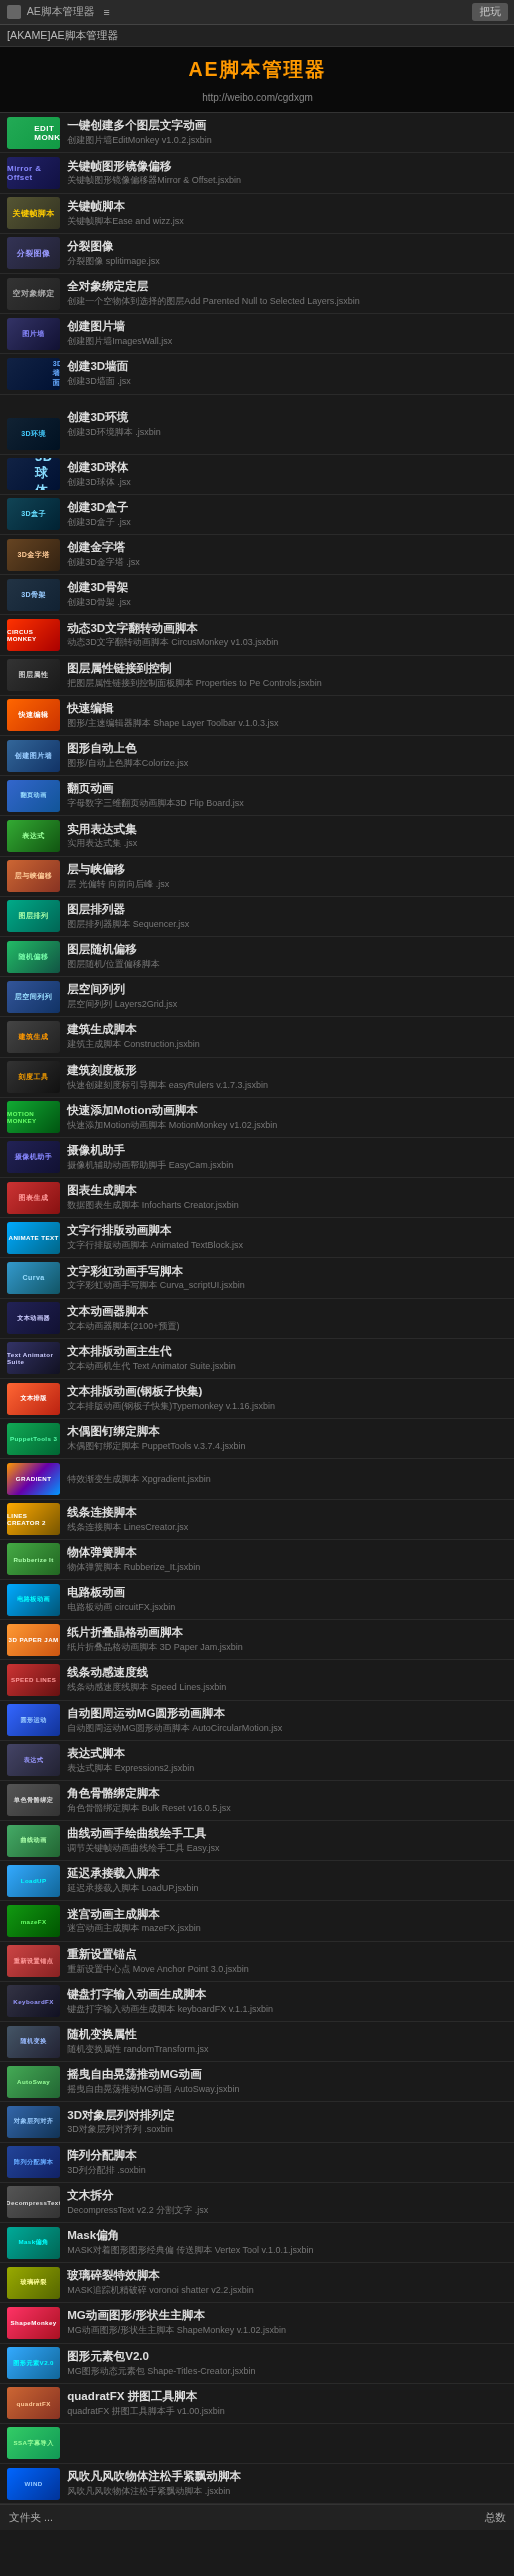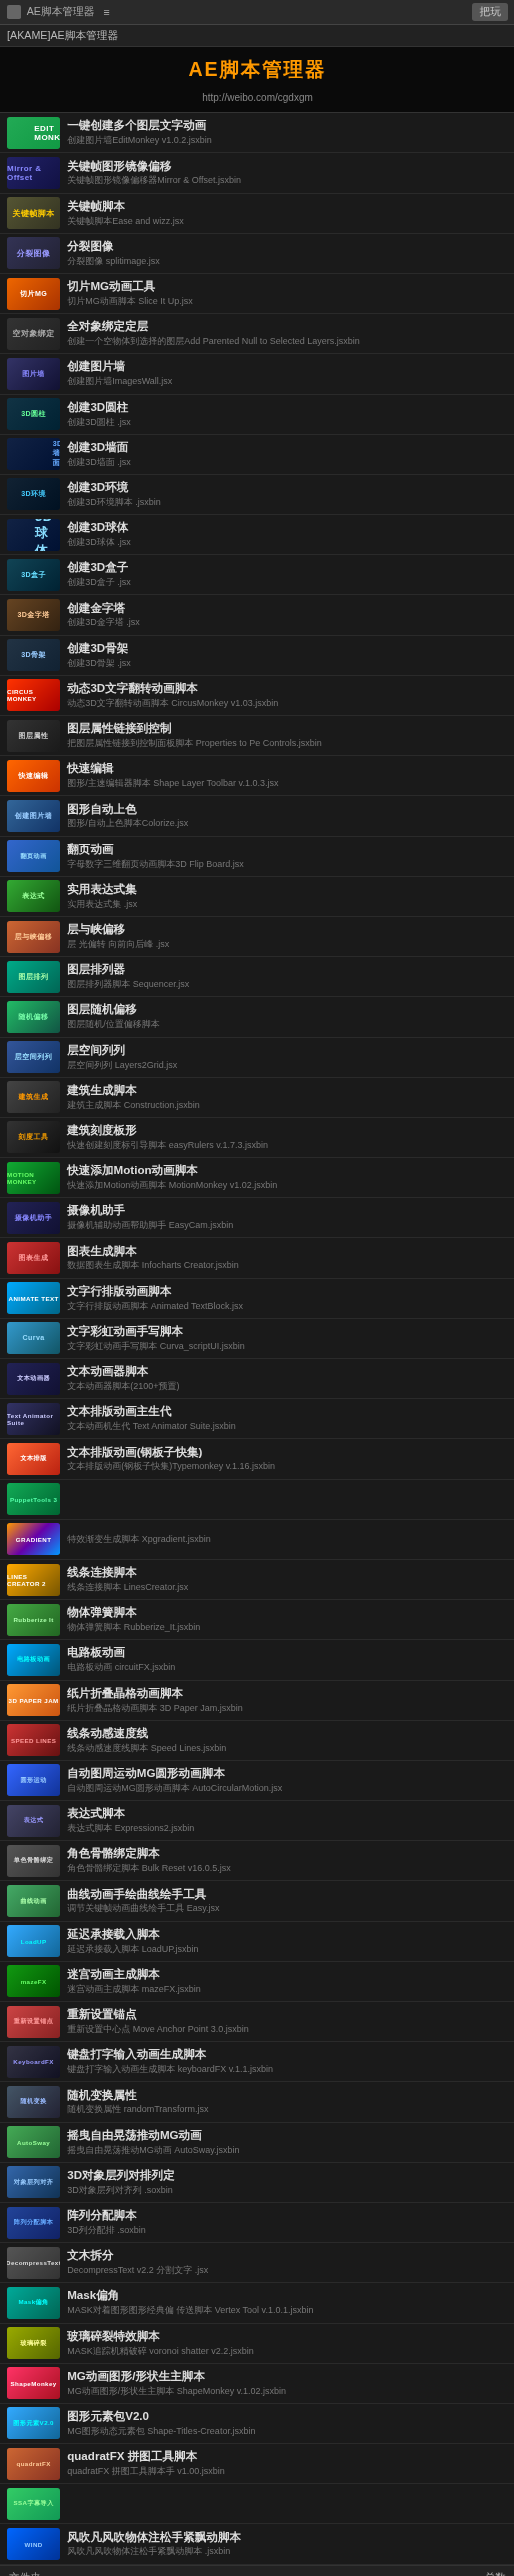--- a/index.html
+++ b/index.html
@@ -108,21 +108,21 @@
     
     .thumb-editmonkey { background: linear-gradient(135deg, #2a5, #194); color: #fff; padding-left: 39px; }
     .thumb-mirror { background: linear-gradient(135deg, #226, #114); color: #88f; }
     .thumb-ease { background: linear-gradient(135deg, #553, #332); color: #fc0; }
     .thumb-split { background: linear-gradient(135deg, #335, #223); color: #99f; }
     .thumb-sliceup { background: linear-gradient(135deg, #e60, #a30); color: #fff; font-size:7.1px; }
     .thumb-null { background: linear-gradient(135deg, #333, #222); color: #aaa; }
     .thumb-imagewall { background: linear-gradient(135deg, #336, #113); color: #88f; font-size:7.1px; }
     .thumb-3dcylinder { background: linear-gradient(135deg, #134, #023); color: #6f9; font-size:7.1px; }
     .thumb-3dwall { background: linear-gradient(135deg, #124, #013); color: #6af; font-size:7.1px;padding-left:48px; }
-    .thumb-3denv { background: linear-gradient(135deg, #123, #012); color: #4cf; font-size:7.1px; }
+    .thumb-3denv { background: linear-gradient(135deg, #123, #012); color: #4cf; font-size:7.1px;margin-top:20px; }
     .thumb-3dsphere { background: linear-gradient(135deg, #124, #013); color: #8df; font-size:13px;padding-left:28px; }
     .thumb-3dbox { background: linear-gradient(135deg, #145, #023); color: #6df; font-size:7.1px; }
     .thumb-3dgold { background: linear-gradient(135deg, #642, #321); color: #fc9; font-size:7.1px; }
     .thumb-3dbone { background: linear-gradient(135deg, #234, #123); color: #9cf; font-size:7.1px; }
     .thumb-circus { background: linear-gradient(135deg, #f30, #a00); color: #fff; font-size:6.2px; }
     .thumb-properties { background: linear-gradient(135deg, #333, #1a1a1a); color: #ccc; font-size:7.1px; }
     .thumb-shapelayer { background: linear-gradient(135deg, #f60, #c30); color: #fff; font-size:7.1px; }
     .thumb-colorize { background: linear-gradient(135deg, #369, #136); color: #9cf; font-size:7.1px; }
     .thumb-flipboard { background: linear-gradient(135deg, #36c, #159); color: #9df; font-size:6.2px; }
     .thumb-tableexpr { background: linear-gradient(135deg, #3a3, #151); color: #9f9; font-size:7.1px; }
@@ -212,48 +212,34 @@
       </div>
     </div>
     <div class="script-item">
       <div class="script-thumb thumb-split">分裂图像</div>
       <div class="script-info">
         <div class="script-name-cn">分裂图像</div>
         <div class="script-desc">分裂图像 splitimage.jsx</div>
       </div>
     </div>
     <div class="script-item">
-      <div class="script-thumb thumb-sliceup">切片MG</div>
-      <div class="script-info">
-        <div class="script-name-cn">切片MG动画工具</div>
-        <div class="script-desc">切片MG动画脚本 Slice It Up.jsx</div>
-      </div>
-    </div>
-    <div class="script-item">
       <div class="script-thumb thumb-null">空对象绑定</div>
       <div class="script-info">
         <div class="script-name-cn">全对象绑定定层</div>
         <div class="script-desc">创建一个空物体到选择的图层Add Parented Null to Selected Layers.jsxbin</div>
       </div>
     </div>
     <div class="script-item">
       <div class="script-thumb thumb-imagewall">图片墙</div>
       <div class="script-info">
         <div class="script-name-cn">创建图片墙</div>
         <div class="script-desc">创建图片墙ImagesWall.jsx</div>
       </div>
     </div>
     <div class="script-item">
-      <div class="script-thumb thumb-3dcylinder">3D圆柱</div>
-      <div class="script-info">
-        <div class="script-name-cn">创建3D圆柱</div>
-        <div class="script-desc">创建3D圆柱 .jsx</div>
-      </div>
-    </div>
-    <div class="script-item">
       <div class="script-thumb thumb-3dwall">3D墙面</div>
       <div class="script-info">
         <div class="script-name-cn">创建3D墙面</div>
         <div class="script-desc">创建3D墙面 .jsx</div>
       </div>
     </div>
     <div class="script-item">
       <div class="script-thumb thumb-3denv">3D环境</div>
       <div class="script-info">
         <div class="script-name-cn">创建3D环境</div>
@@ -423,20 +409,24 @@
     </div>
     <div class="script-item">
       <div class="script-thumb thumb-typemonkey">文本排版</div>
       <div class="script-info">
         <div class="script-name-cn">文本排版动画(钢板子快集)</div>
         <div class="script-desc">文本排版动画(钢板子快集)Typemonkey v.1.16.jsxbin</div>
       </div>
     </div>
     <div class="script-item">
       <div class="script-thumb thumb-puppettools">PuppetTools 3</div>
+      <div class="script-info">
+        <div class="script-name-cn">木偶图钉绑定脚本</div>
+        <div class="script-desc">木偶图钉绑定脚本 PuppetTools v.3.7.4.jsxbin</div>
+      </div>
     </div>
     <div class="script-item">
       <div class="script-thumb thumb-xpgradient">GRADIENT</div>
       <div class="script-info">
         <div class="script-desc">特效渐变生成脚本 Xpgradient.jsxbin</div>
       </div>
     </div>
     <div class="script-item">
       <div class="script-thumb thumb-linescreator">LINES CREATOR 2</div>
       <div class="script-info">

